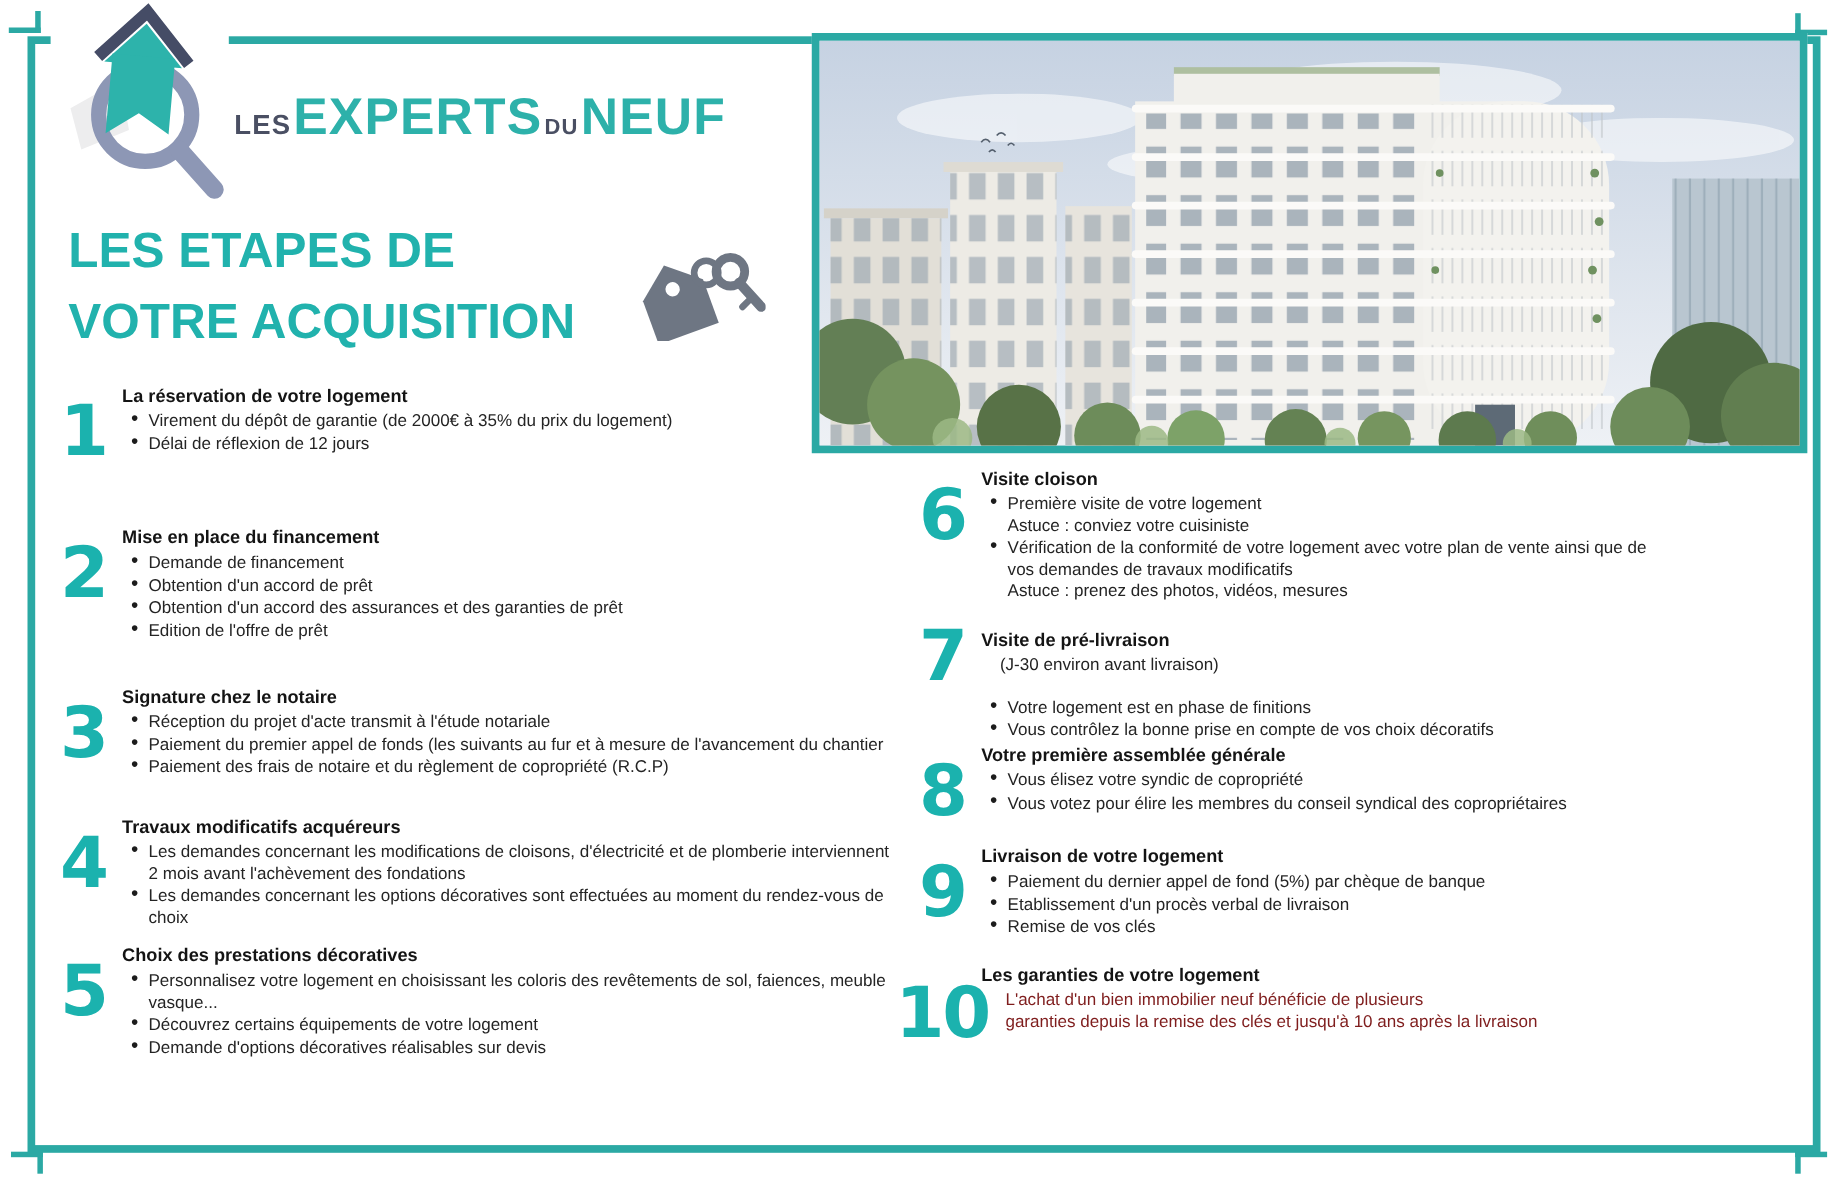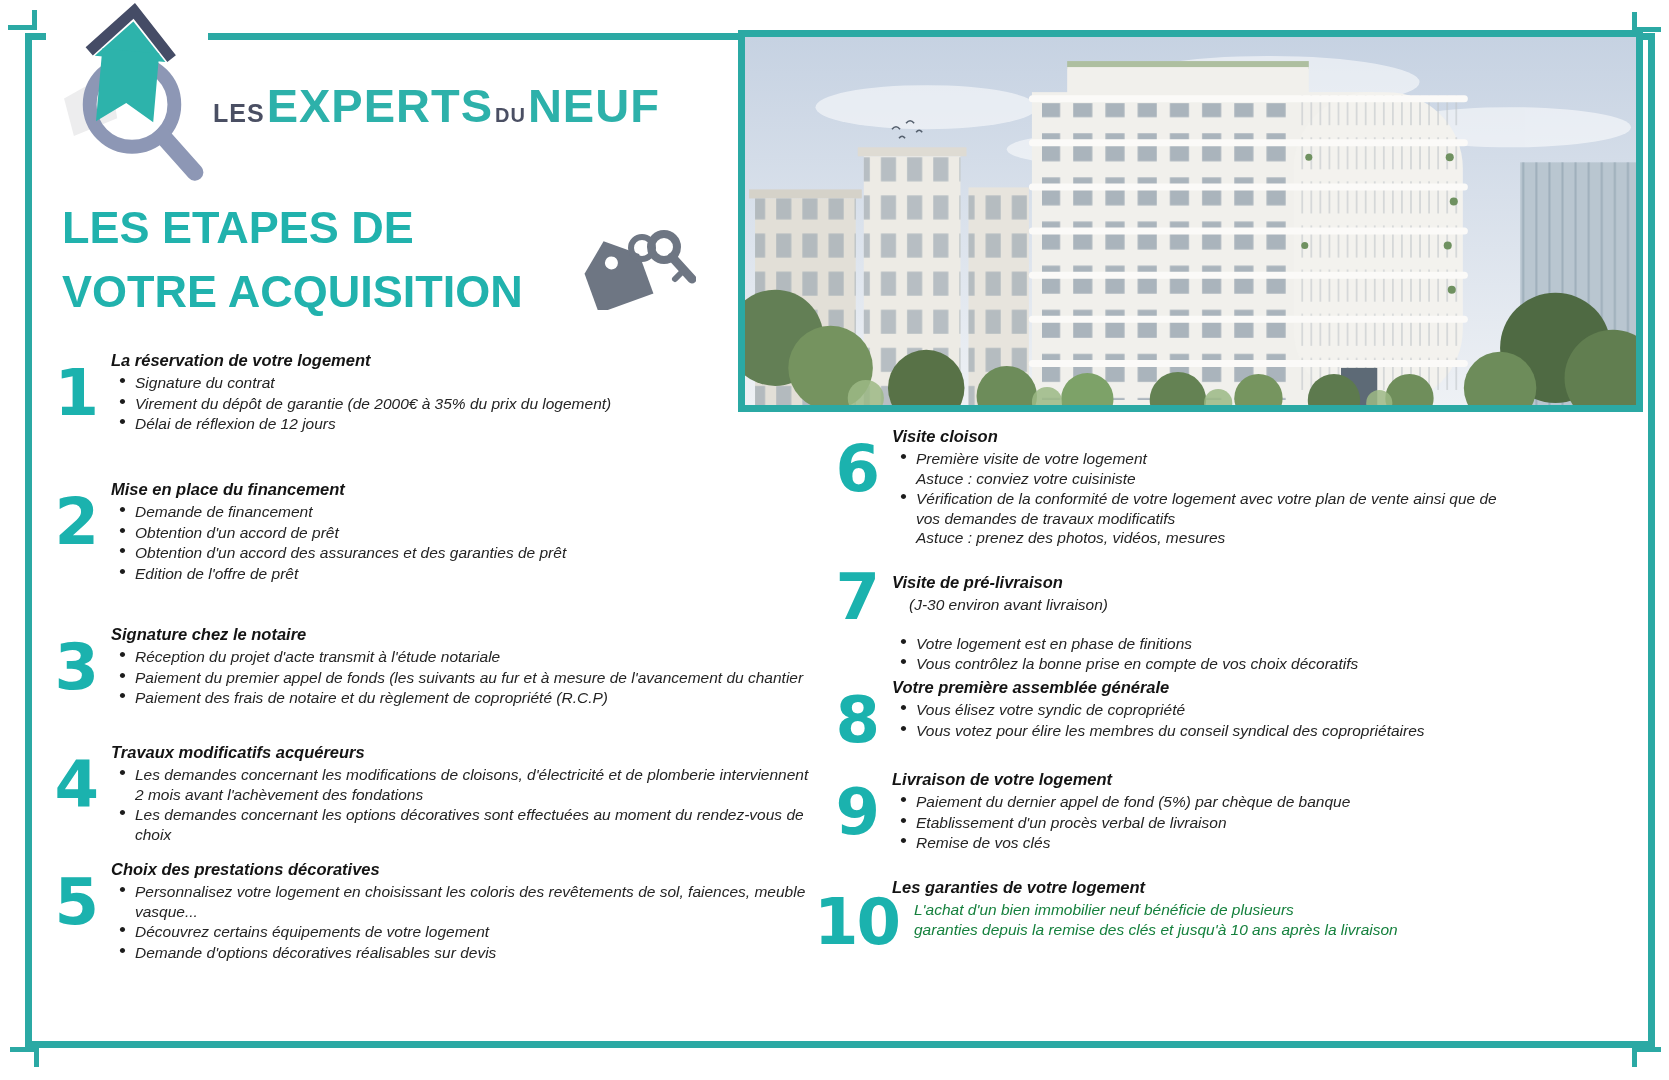--- a/index.html
+++ b/index.html
@@ -29,30 +29,30 @@
   .photo svg{display:block;width:100%;height:100%;}
   
   .step{position:absolute;display:flex;align-items:flex-start;}
   .num{
     font-family:"DejaVu Sans","Liberation Sans",sans-serif;
     font-weight:800;color:#1bb2ae;font-size:64px;line-height:0.92;margin-top:14px;
     text-align:right;flex:0 0 auto;letter-spacing:-2px;
   }
   .step.left .num{width:52px;}
   .step.right .num{width:64px;}
-  .content{margin-left:14px;font-style:italic;}
+  .content{margin-left:14px;}
   .step.left  .content{width:706px;}
   .step.right .content{width:618px;}
   .content h3{margin:0 0 3px 0;font-size:16.5px;font-weight:700;color:#141414;line-height:20px;}
   .blist{list-style:none;margin:0;padding:0;}
   .blist li{position:relative;padding-left:24px;font-size:15.5px;line-height:19.5px;color:#242424;margin-bottom:1px;}
   .blist li::before{content:"\2022";position:absolute;left:8px;top:-2px;font-size:19px;color:#1c1c1c;}
   .note{font-size:15.5px;line-height:19.5px;color:#242424;}
   .intro{font-size:15.5px;line-height:19.5px;color:#242424;padding-left:17px;margin-bottom:19px;}
-  .intro2{font-size:15.5px;line-height:19.5px;color:#15803d;padding-left:22px;}
+  .intro2{font-size:15.5px;line-height:19.5px;color:#7f1d1d;padding-left:22px;}
   .s1{left:45px;top:350px;}  .s2{left:45px;top:479px;}  .s3{left:45px;top:624px;}
   .s4{left:45px;top:742px;}  .s5{left:45px;top:859px;}
   .s6{left:814px;top:426px;} .s7{left:814px;top:572px;} .s8{left:814px;top:677px;}
   .s9{left:814px;top:769px;} .s10{left:814px;top:877px;}
   .s7 .num{margin-top:-4px;}
   .s10 .num{margin-top:16px;}
 </style>
 </head>
 <body>
 
@@ -188,21 +188,20 @@
         <circle cx="630" cy="365" r="13"></circle>
     </g>
   </svg>
 </div>
 
 <section class="step left s1">
   <div class="num">1</div>
   <div class="content">
     <h3>La réservation de votre logement</h3>
     <ul class="blist">
-      <li><span>Signature du contrat</span></li>
       <li><span>Virement du dépôt de garantie (de 2000€ à 35% du prix du logement)</span></li>
       <li><span>Délai de réflexion de 12 jours</span></li>
     </ul>
   </div>
 </section>
 
 <section class="step left s2">
   <div class="num">2</div>
   <div class="content">
     <h3>Mise en place du financement</h3>

